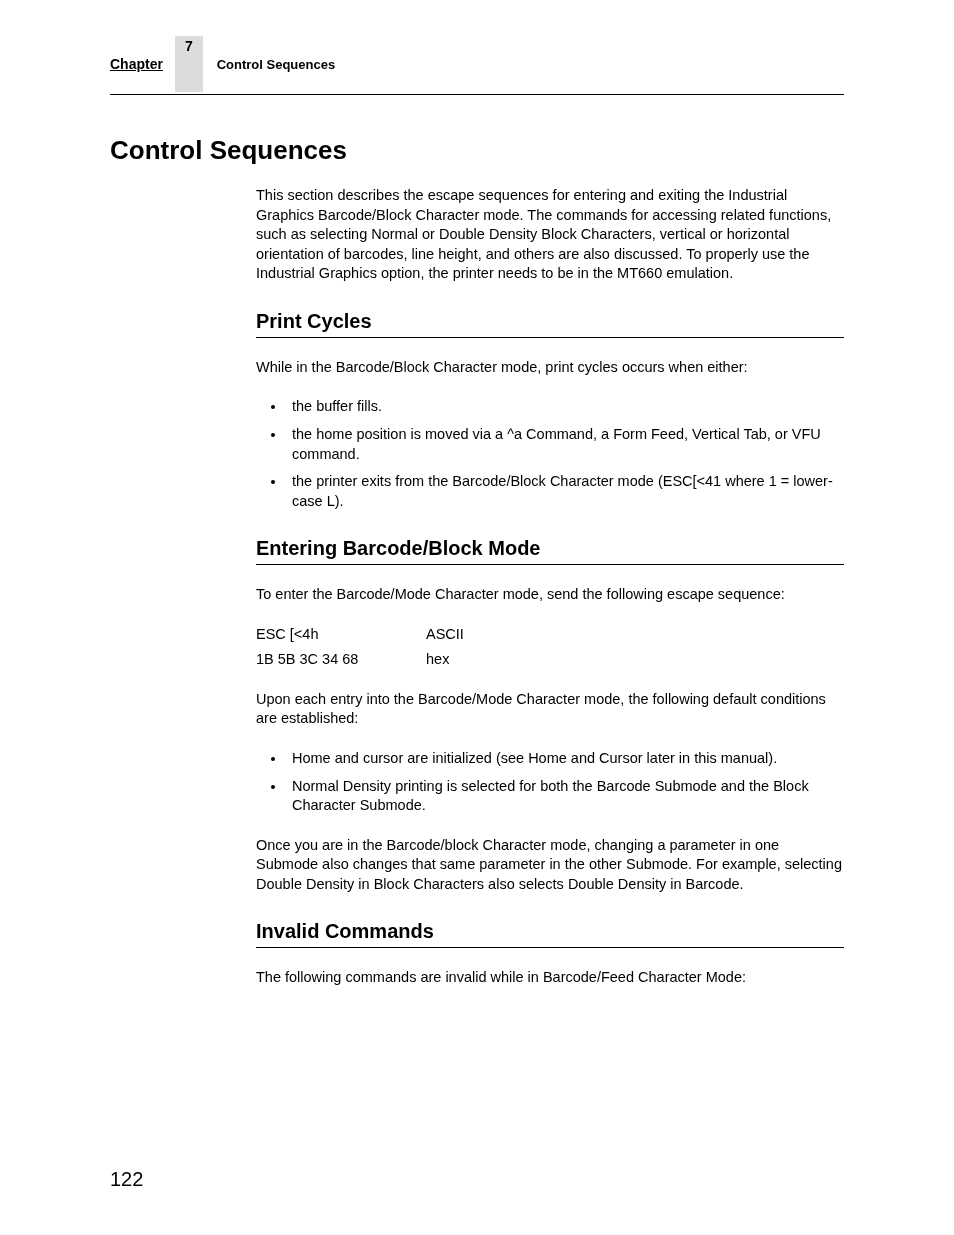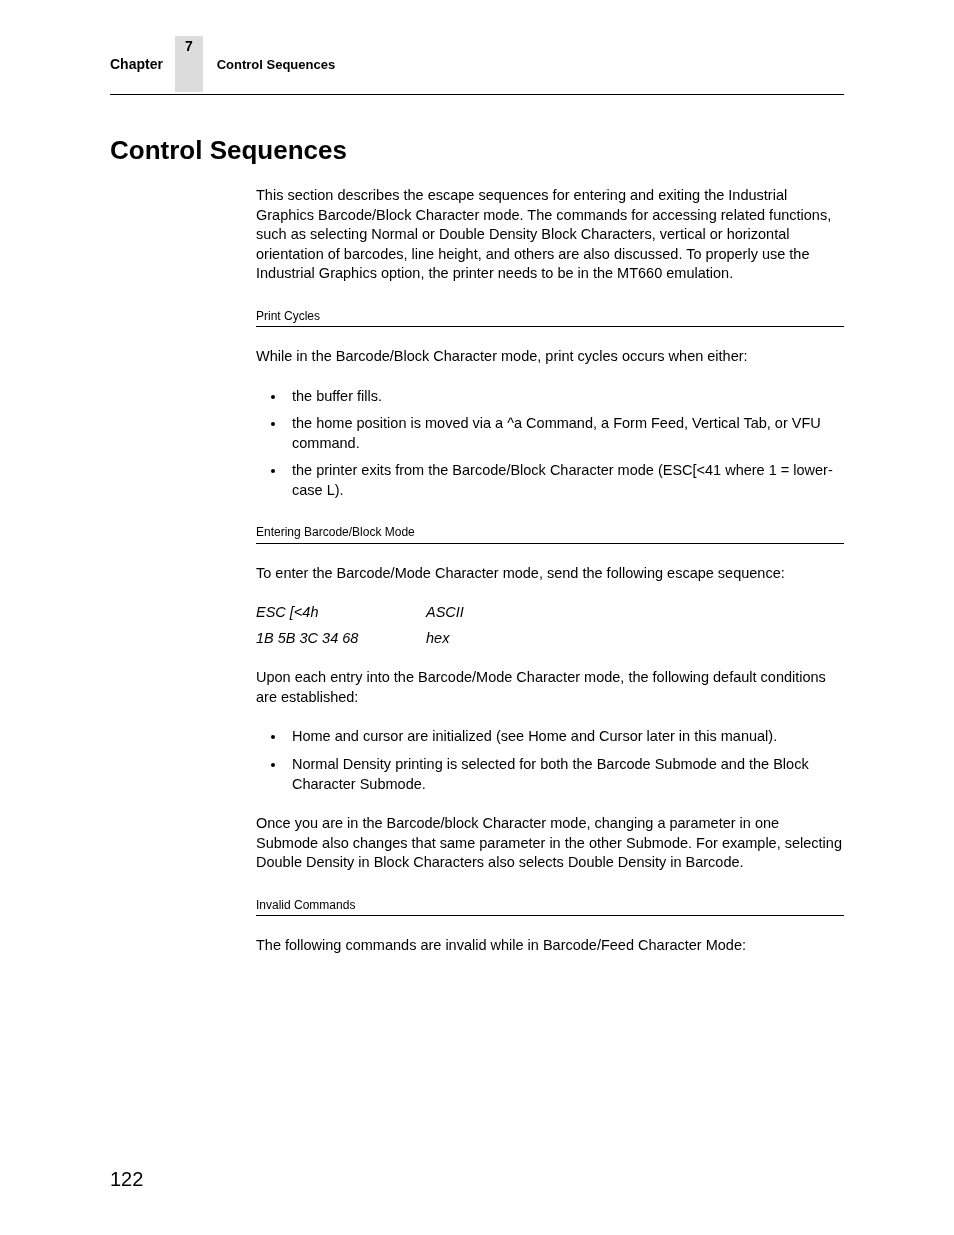--- a/index.html
+++ b/index.html
@@ -19,20 +19,21 @@
   .running-head {
     display: flex;
     align-items: center;
     border-bottom: 1.5px solid #000;
     padding-bottom: 2px;
     margin-bottom: 6px;
     font-size: 14px;
     font-weight: bold;
   }
   .running-head .chapter-label {
+    text-decoration: underline;
     text-align: center;
   }
   .running-head .chapbox {
     display: inline-block;
     background: #dcdcdc;
     text-align: center;
     padding: 2px 10px 38px 10px;
     margin: 0 14px 0 12px;
     font-weight: bold;
     font-size: 14px;
@@ -50,40 +51,39 @@
     font-size: 26px;
     font-weight: bold;
     margin: 0 0 18px 0;
   }
   .indented {
     margin-left: 146px;
     font-size: 14.5px;
     line-height: 1.35;
   }
   h2.subsection {
-    font-size: 12px;
-    font-weight: normal;
+    font-size: 20px;
+    font-weight: bold;
     margin: 24px 0 0 0;
     padding-bottom: 2px;
     border-bottom: 1.5px solid #000;
   }
   p { margin: 20px 0; }
   ul.bullets {
     list-style: disc;
     padding-left: 26px;
     margin: 8px 0;
   }
   ul.bullets li {
     margin: 8px 4px;
     padding-left: 6px;
   }
   .seq-row {
     display: flex;
     margin: 6px 0;
-    font-style: italic;
   }
   .seq-row .col1 { width: 170px; }
   .seq-row .col2 { }
   .page-number {
     position: absolute;
     bottom: 44px;
     left: 110px;
     font-size: 20px;
   }
 </style>

